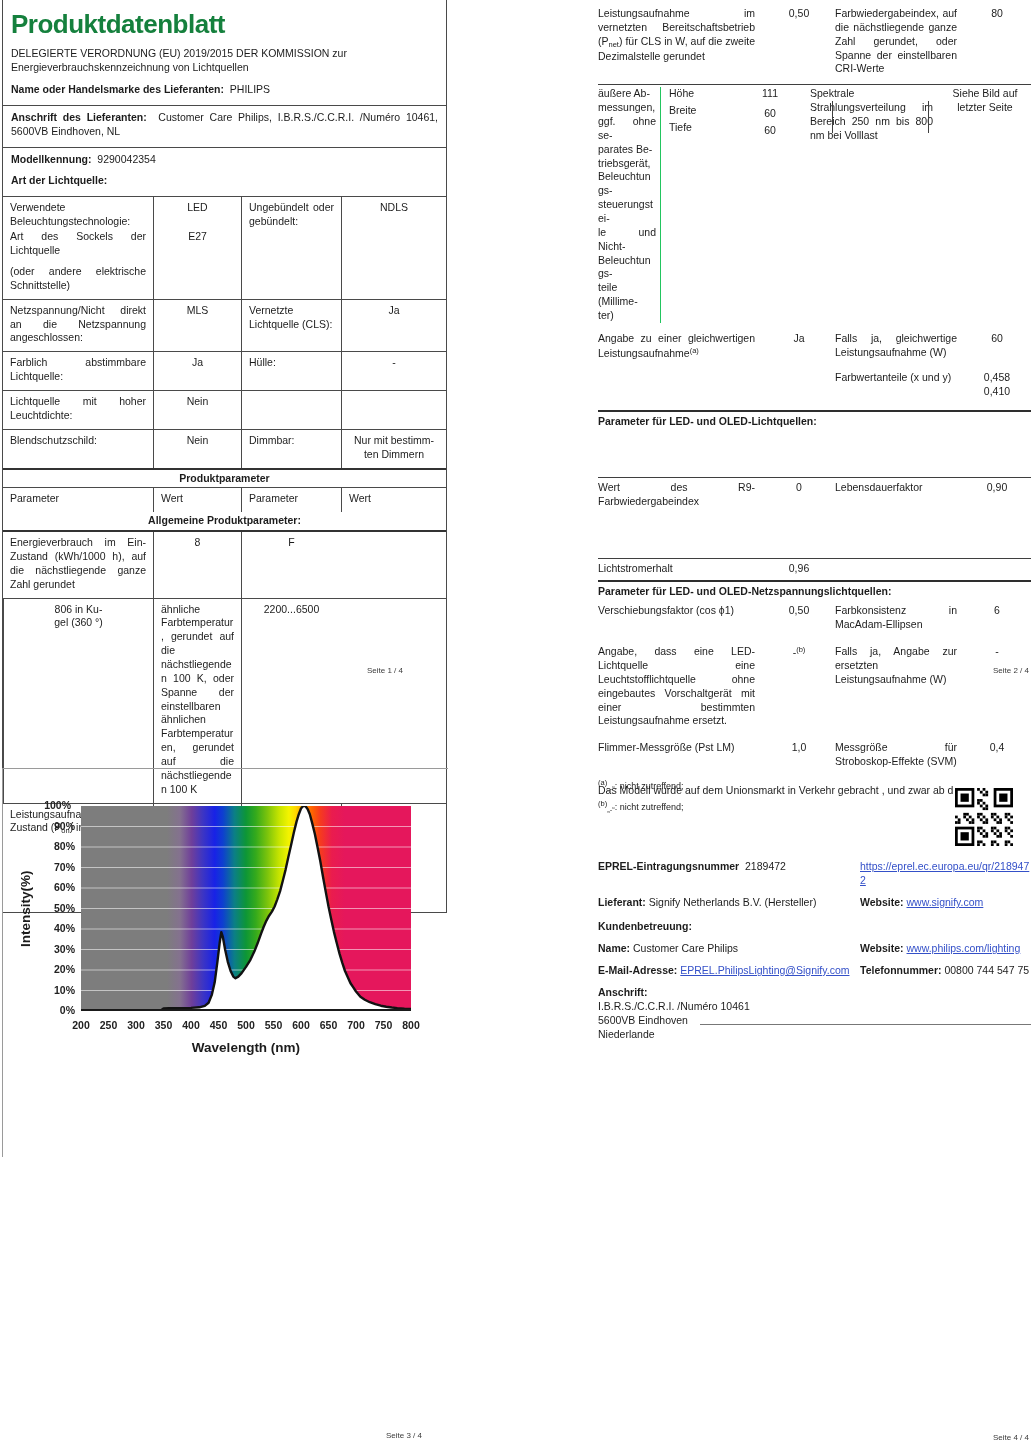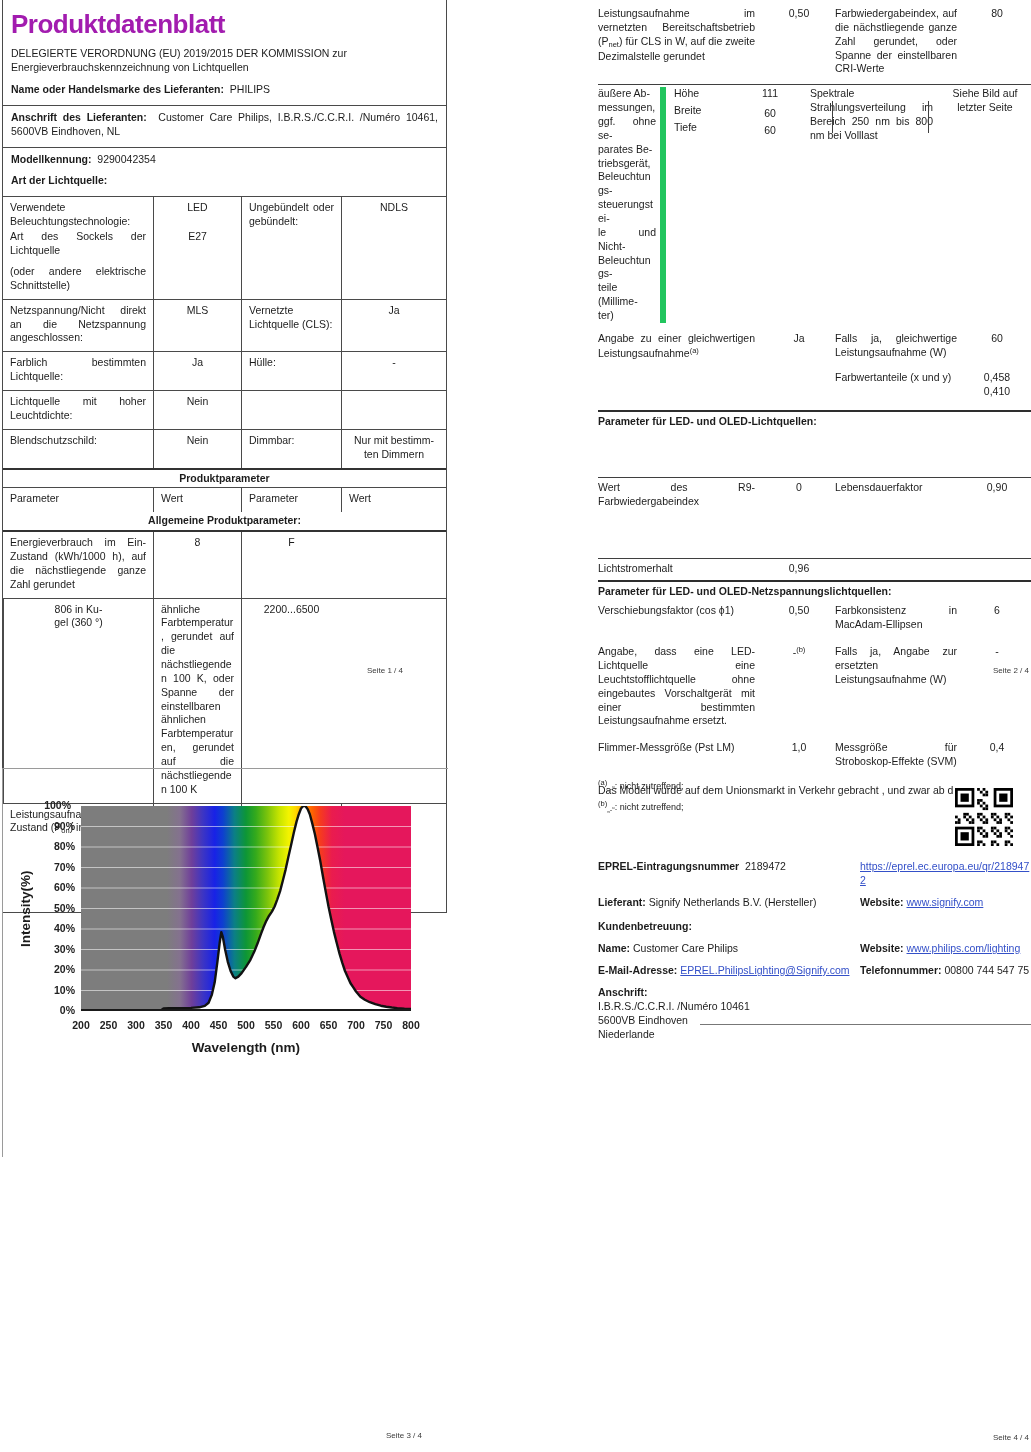--- a/index.html
+++ b/index.html
@@ -10,21 +10,21 @@
   .jt{text-align:justify;overflow-wrap:break-word;}
   .sp{vertical-align:38%;font-size:7.5px;}
   .sb{vertical-align:-22%;font-size:7.5px;}
   .pfoot{position:absolute;font-size:8px;color:#3a3a3a;}
   
   #p1{left:2px;top:0;width:445px;}
   .p1tbl{border-left:1px solid #4a4a4a;border-right:1px solid #4a4a4a;border-bottom:1px solid #4a4a4a;}
   .bt{border-top:1px solid #4a4a4a;}
   .bt2{border-top:2px solid #333;}
   .hrow{padding:5px 8px 8px;}
-  .title{font-size:26px;font-weight:bold;color:#a21caf;letter-spacing:-.5px;margin:2px 0 6px;}
+  .title{font-size:26px;font-weight:bold;color:#15803d;letter-spacing:-.5px;margin:2px 0 6px;}
   .reg{font-size:10.5px;}
   .kv{margin-top:8px;}
   .grid4{display:grid;grid-template-columns:150px 88px 100px 1fr;}
   .cell{padding:4px 7px 6px;}
   .vl{border-left:1px solid #4a4a4a;}
   .val{text-align:center;padding:4px 3px 6px;}
   .ctr{text-align:center;font-weight:bold;padding:2px 4px;}
   .p0{margin:0;}
   .mh{min-height:29px;margin:0;}
   
@@ -93,21 +93,21 @@
       <div class="cell vl jt">Ungebündelt oder gebündelt:</div>
       <div class="val vl">NDLS</div>
     </div>
     <div class="grid4 bt">
       <div class="cell jt">Netzspannung/Nicht direkt an die Netzspannung angeschlossen:</div>
       <div class="val vl">MLS</div>
       <div class="cell vl jt">Vernetzte Lichtquelle (CLS):</div>
       <div class="val vl">Ja</div>
     </div>
     <div class="grid4 bt">
-      <div class="cell jt">Farblich bestimmten Lichtquelle:</div>
+      <div class="cell jt">Farblich abstimmbare Lichtquelle:</div>
       <div class="val vl">Ja</div>
       <div class="cell vl jt">Hülle:</div>
       <div class="val vl">-</div>
     </div>
     <div class="grid4 bt">
       <div class="cell jt">Lichtquelle mit hoher Leuchtdichte:</div>
       <div class="val vl">Nein</div>
       <div class="cell vl jt"></div>
       <div class="val vl"></div>
     </div>
@@ -161,21 +161,21 @@
 messungen,
 ggf. ohne se-
 parates Be-
 triebsgerät,
 Beleuchtungs-
 steuerungstei-
 le und Nicht-
 Beleuchtungs-
 teile (Millime-
 ter)</div>
-    <div style="border-left:6px solid #22c55e;padding:0 0 0 8px;">
+    <div style="border-left:1px solid #22c55e;padding:0 0 0 8px;">
       <div style="margin-bottom:3px;">Höhe</div>
       <div style="margin-bottom:3px;">Breite</div>
       <div>Tiefe</div>
     </div>
     <div style="text-align:center;">
       <div style="margin-bottom:6px;">111</div>
       <div style="margin-bottom:3px;">60</div>
       <div>60</div>
     </div>
     <div class="jt" style="padding-right:6px;">Spektrale Strahlungsverteilung im Bereich 250 nm bis 800 nm bei Volllast</div>

